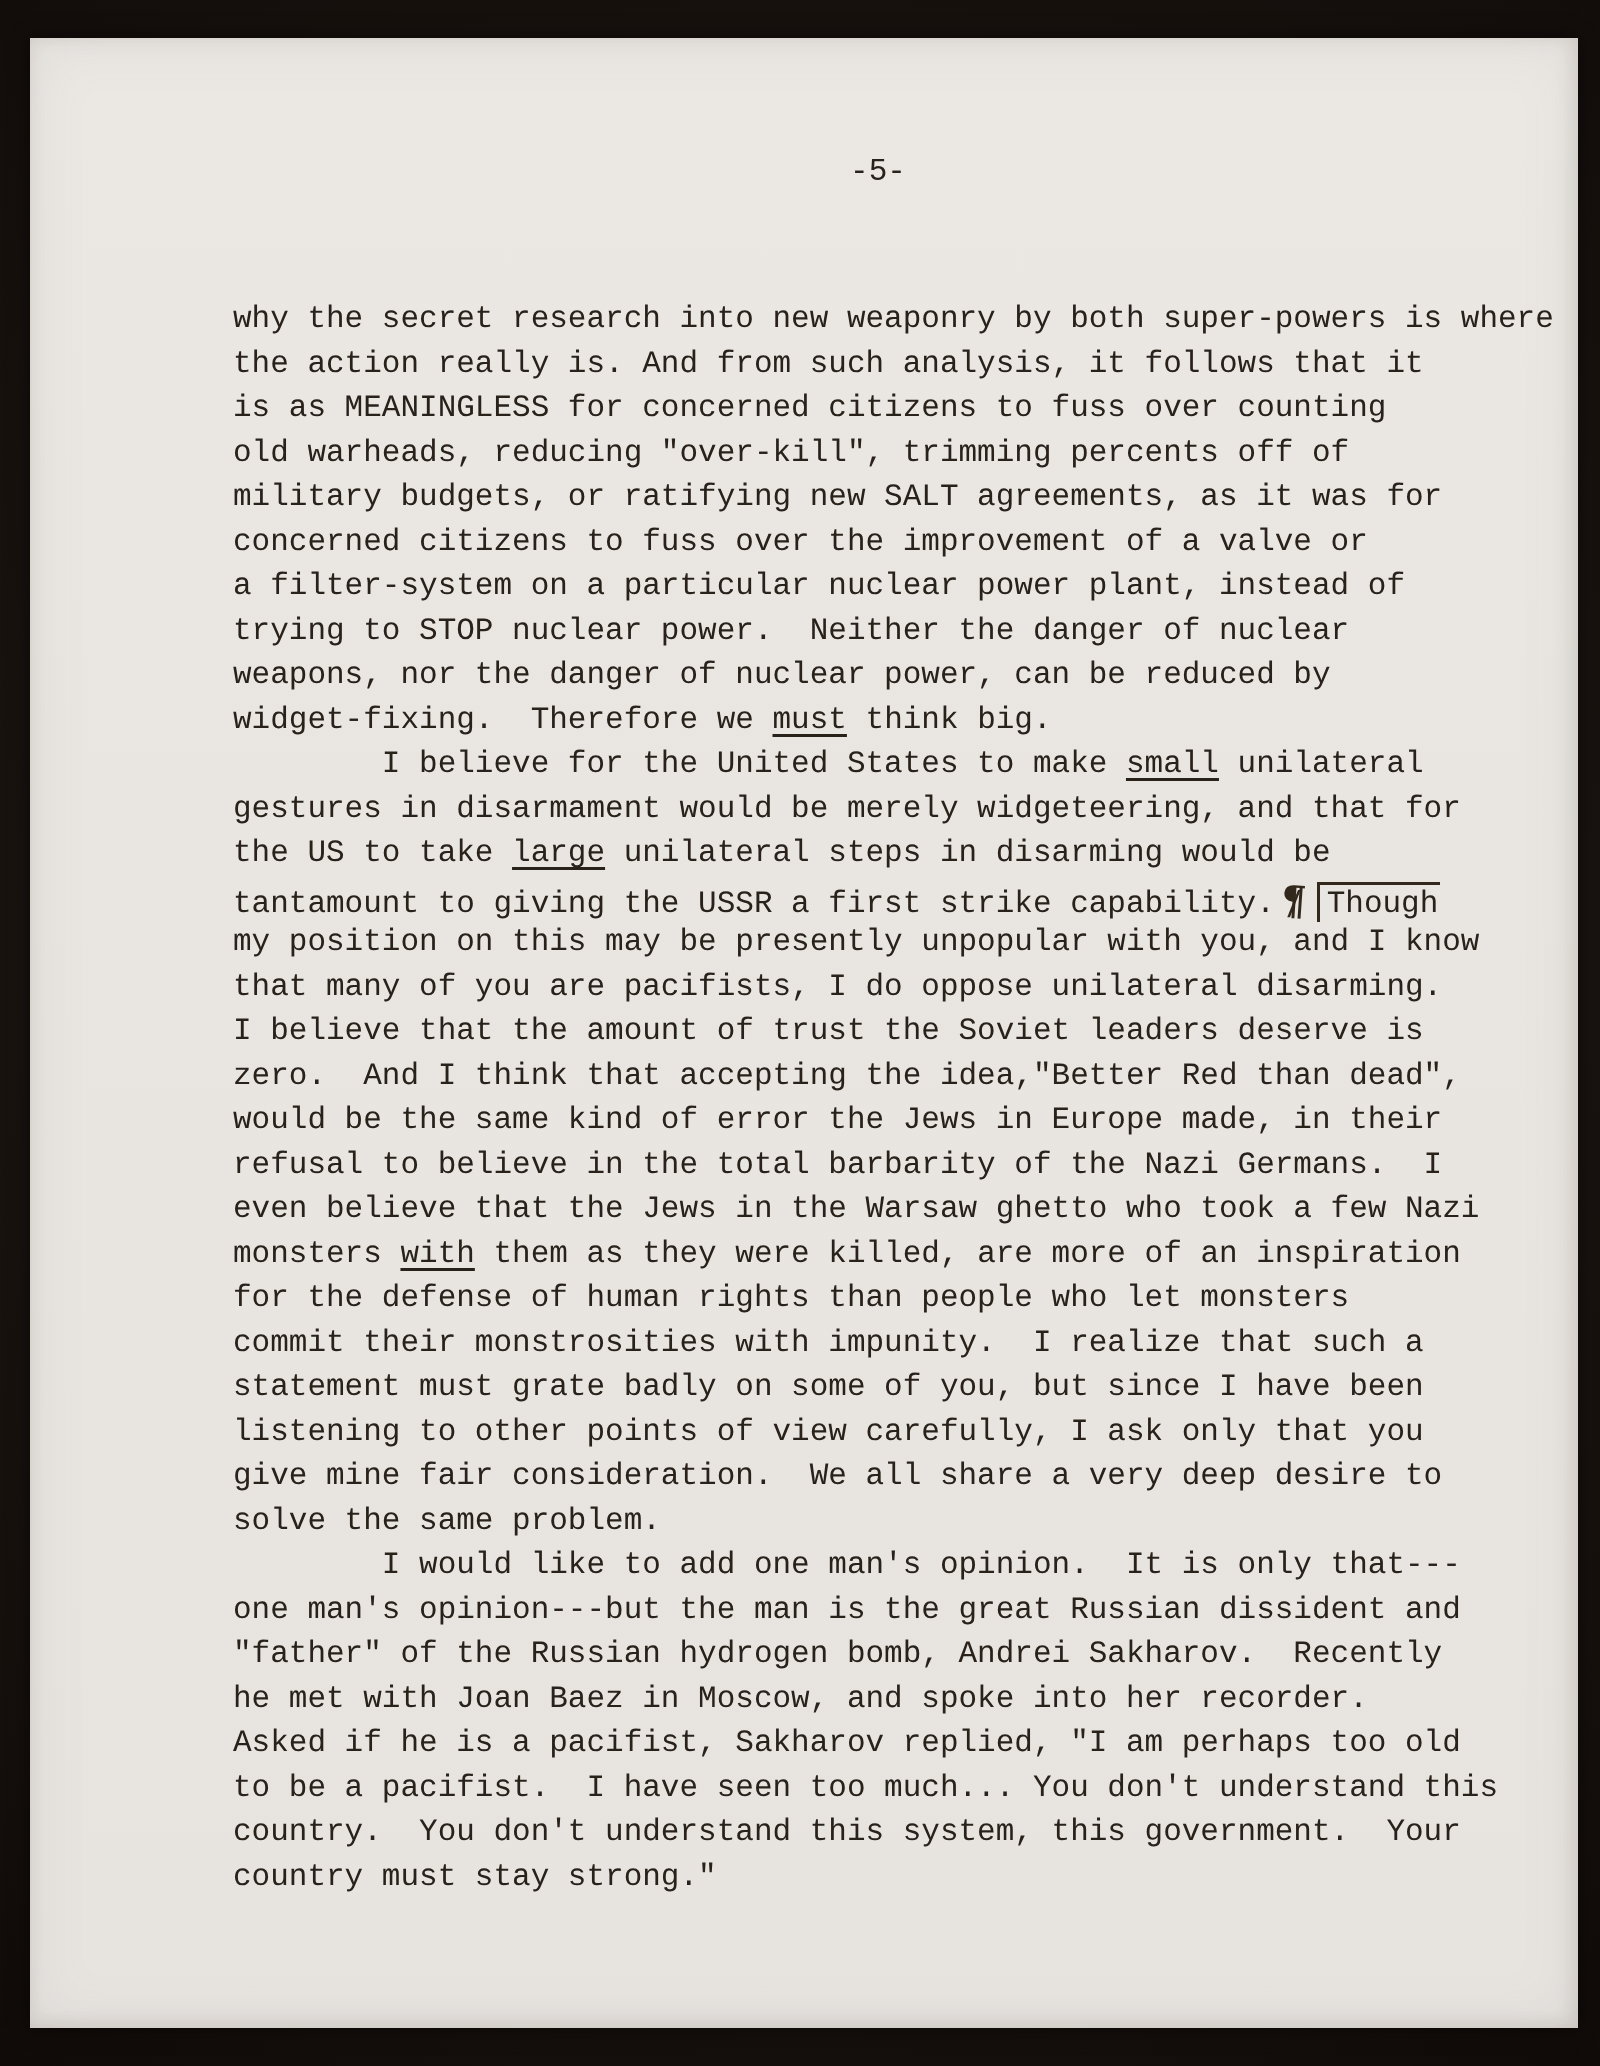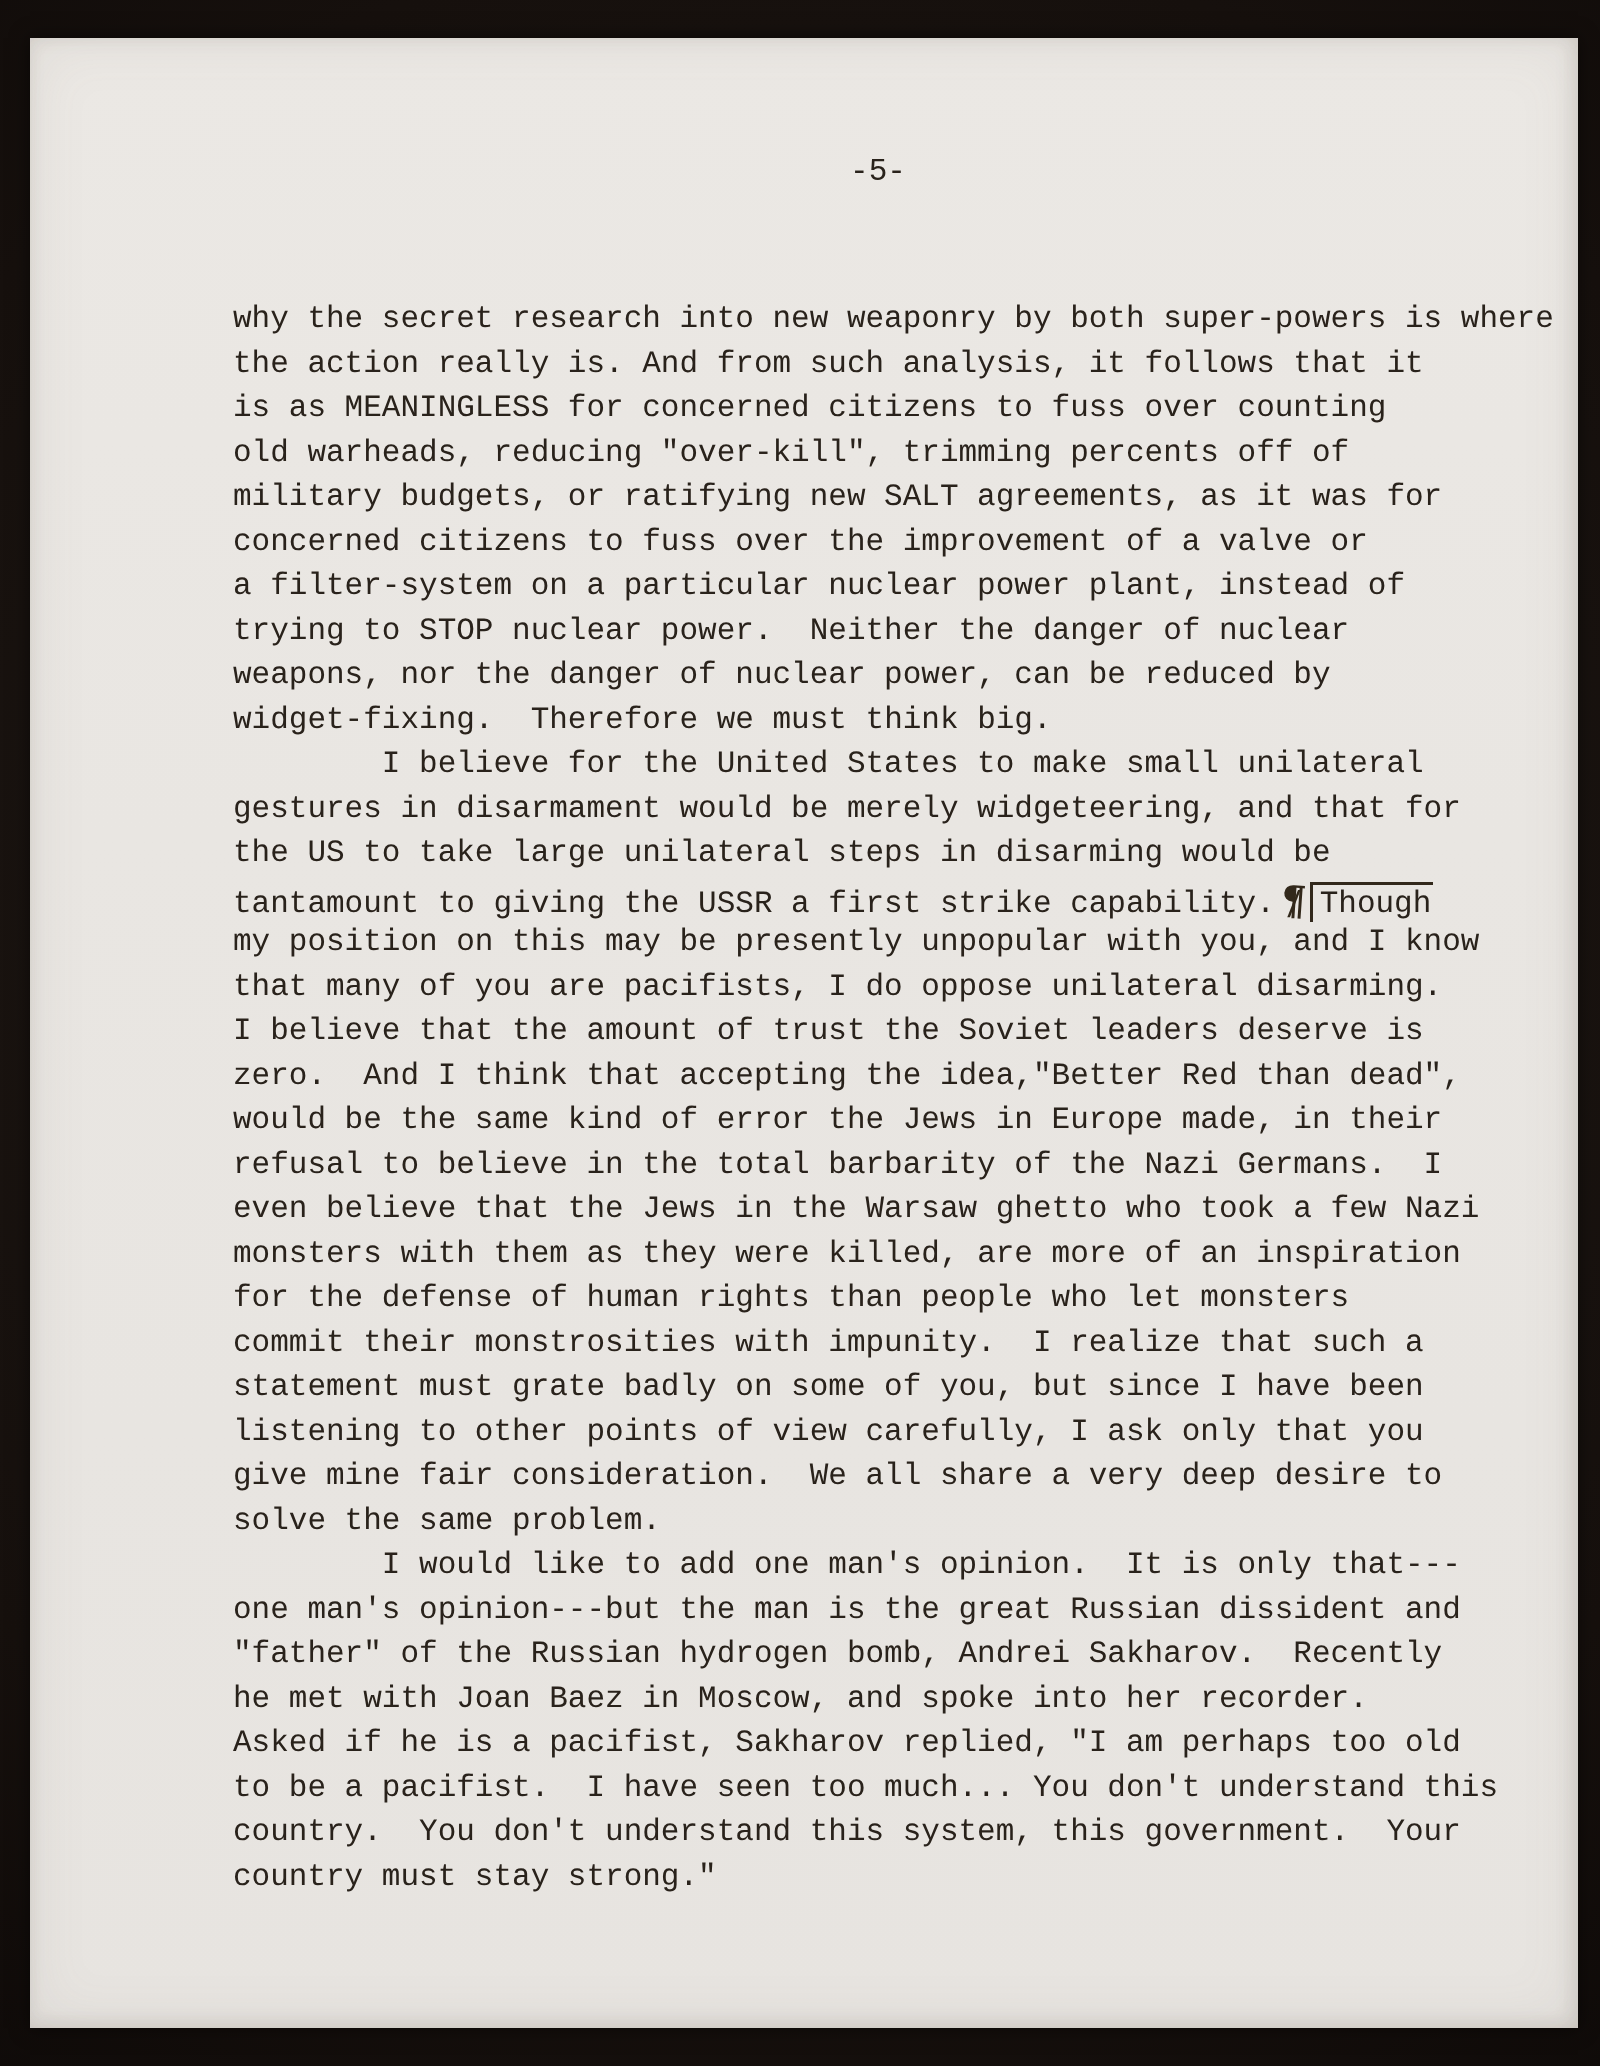--- a/index.html
+++ b/index.html
@@ -48,20 +48,21 @@
     width: 1350px;
     font-family: "Liberation Mono", "DejaVu Sans Mono", monospace;
     font-size: 31px;
     line-height: 44.5px;
     color: #29221b;
     white-space: pre;
     text-rendering: geometricPrecision;
   }
   .line { height: 44.5px; }
   .u {
+    text-decoration: underline;
     text-underline-offset: 6px;
     text-decoration-thickness: 2.5px;
   }
   .pmark {
     display: inline-block;
     font-family: "DejaVu Serif", serif;
     font-size: 40px;
     font-weight: 700;
     color: #32281b;
     transform: rotate(4deg) translateY(2px);
@@ -71,21 +72,21 @@
   .pmark::after {
     content: "/";
     font-size: 34px;
     font-weight: 400;
     margin-left: -14px;
   }
   .ibracket {
     border-left: 3px solid #32281b;
     border-top: 3px solid #32281b;
     padding: 2px 2px 0 7px;
-    margin-left: 13px;
+    margin-left: 20px;
   }
 </style>
 </head>
 <body>
 
 <div class="scan-bg"></div>
 
 <div class="paper">
   <div class="page-number">-5-</div>
   <div class="text-block" id="text-block"><div><div class="line">why the secret research into new weaponry by both super-powers is where</div><div class="line">the action really is. And from such analysis, it follows that it</div><div class="line">is as MEANINGLESS for concerned citizens to fuss over counting</div><div class="line">old warheads, reducing "over-kill", trimming percents off of</div><div class="line">military budgets, or ratifying new SALT agreements, as it was for</div><div class="line">concerned citizens to fuss over the improvement of a valve or</div><div class="line">a filter-system on a particular nuclear power plant, instead of</div><div class="line">trying to STOP nuclear power.  Neither the danger of nuclear</div><div class="line">weapons, nor the danger of nuclear power, can be reduced by</div><div class="line">widget-fixing.  Therefore we <span class="u">must</span> think big.</div></div><div><div class="line">        I believe for the United States to make <span class="u">small</span> unilateral</div><div class="line">gestures in disarmament would be merely widgeteering, and that for</div><div class="line">the US to take <span class="u">large</span> unilateral steps in disarming would be</div><div class="line">tantamount to giving the USSR a first strike capability.<span class="pmark">¶</span><span class="ibracket">Though</span></div><div class="line">my position on this may be presently unpopular with you, and I know</div><div class="line">that many of you are pacifists, I do oppose unilateral disarming.</div><div class="line">I believe that the amount of trust the Soviet leaders deserve is</div><div class="line">zero.  And I think that accepting the idea,"Better Red than dead",</div><div class="line">would be the same kind of error the Jews in Europe made, in their</div><div class="line">refusal to believe in the total barbarity of the Nazi Germans.  I</div><div class="line">even believe that the Jews in the Warsaw ghetto who took a few Nazi</div><div class="line">monsters <span class="u">with</span> them as they were killed, are more of an inspiration</div><div class="line">for the defense of human rights than people who let monsters</div><div class="line">commit their monstrosities with impunity.  I realize that such a</div><div class="line">statement must grate badly on some of you, but since I have been</div><div class="line">listening to other points of view carefully, I ask only that you</div><div class="line">give mine fair consideration.  We all share a very deep desire to</div><div class="line">solve the same problem.</div></div><div><div class="line">        I would like to add one man's opinion.  It is only that---</div><div class="line">one man's opinion---but the man is the great Russian dissident and</div><div class="line">"father" of the Russian hydrogen bomb, Andrei Sakharov.  Recently</div><div class="line">he met with Joan Baez in Moscow, and spoke into her recorder.</div><div class="line">Asked if he is a pacifist, Sakharov replied, "I am perhaps too old</div><div class="line">to be a pacifist.  I have seen too much... You don't understand this</div><div class="line">country.  You don't understand this system, this government.  Your</div><div class="line">country must stay strong."</div></div></div>

